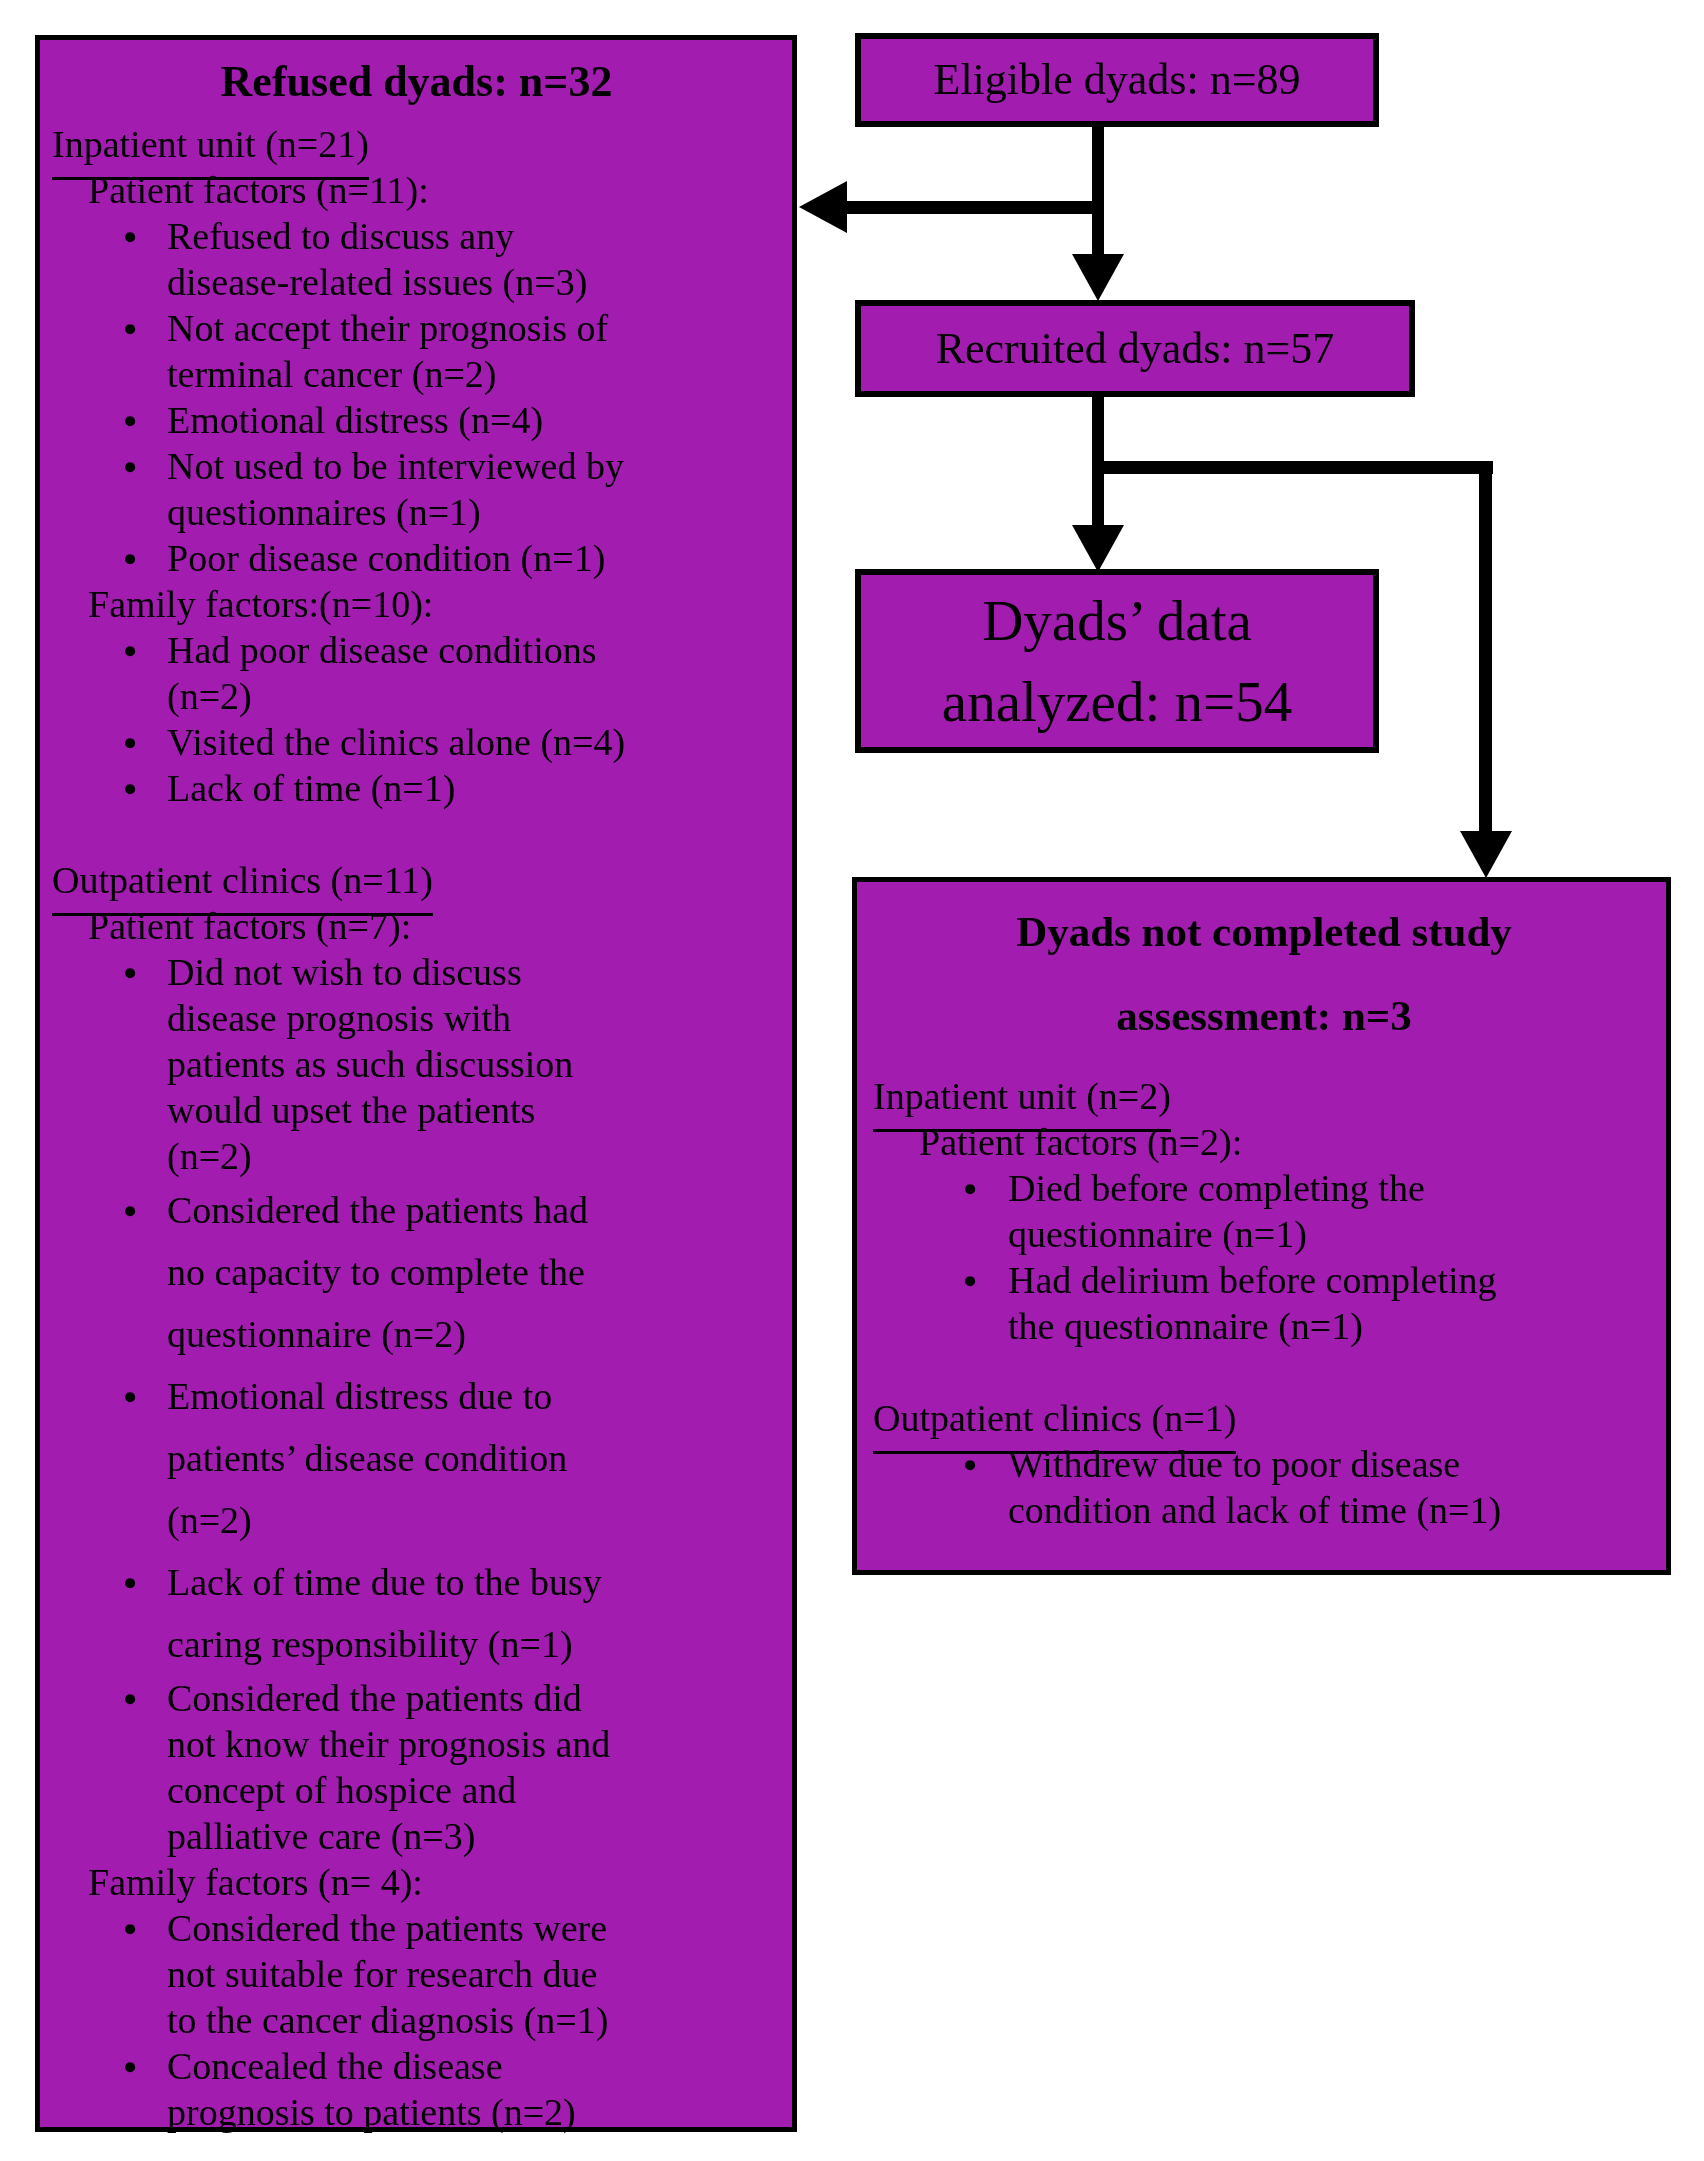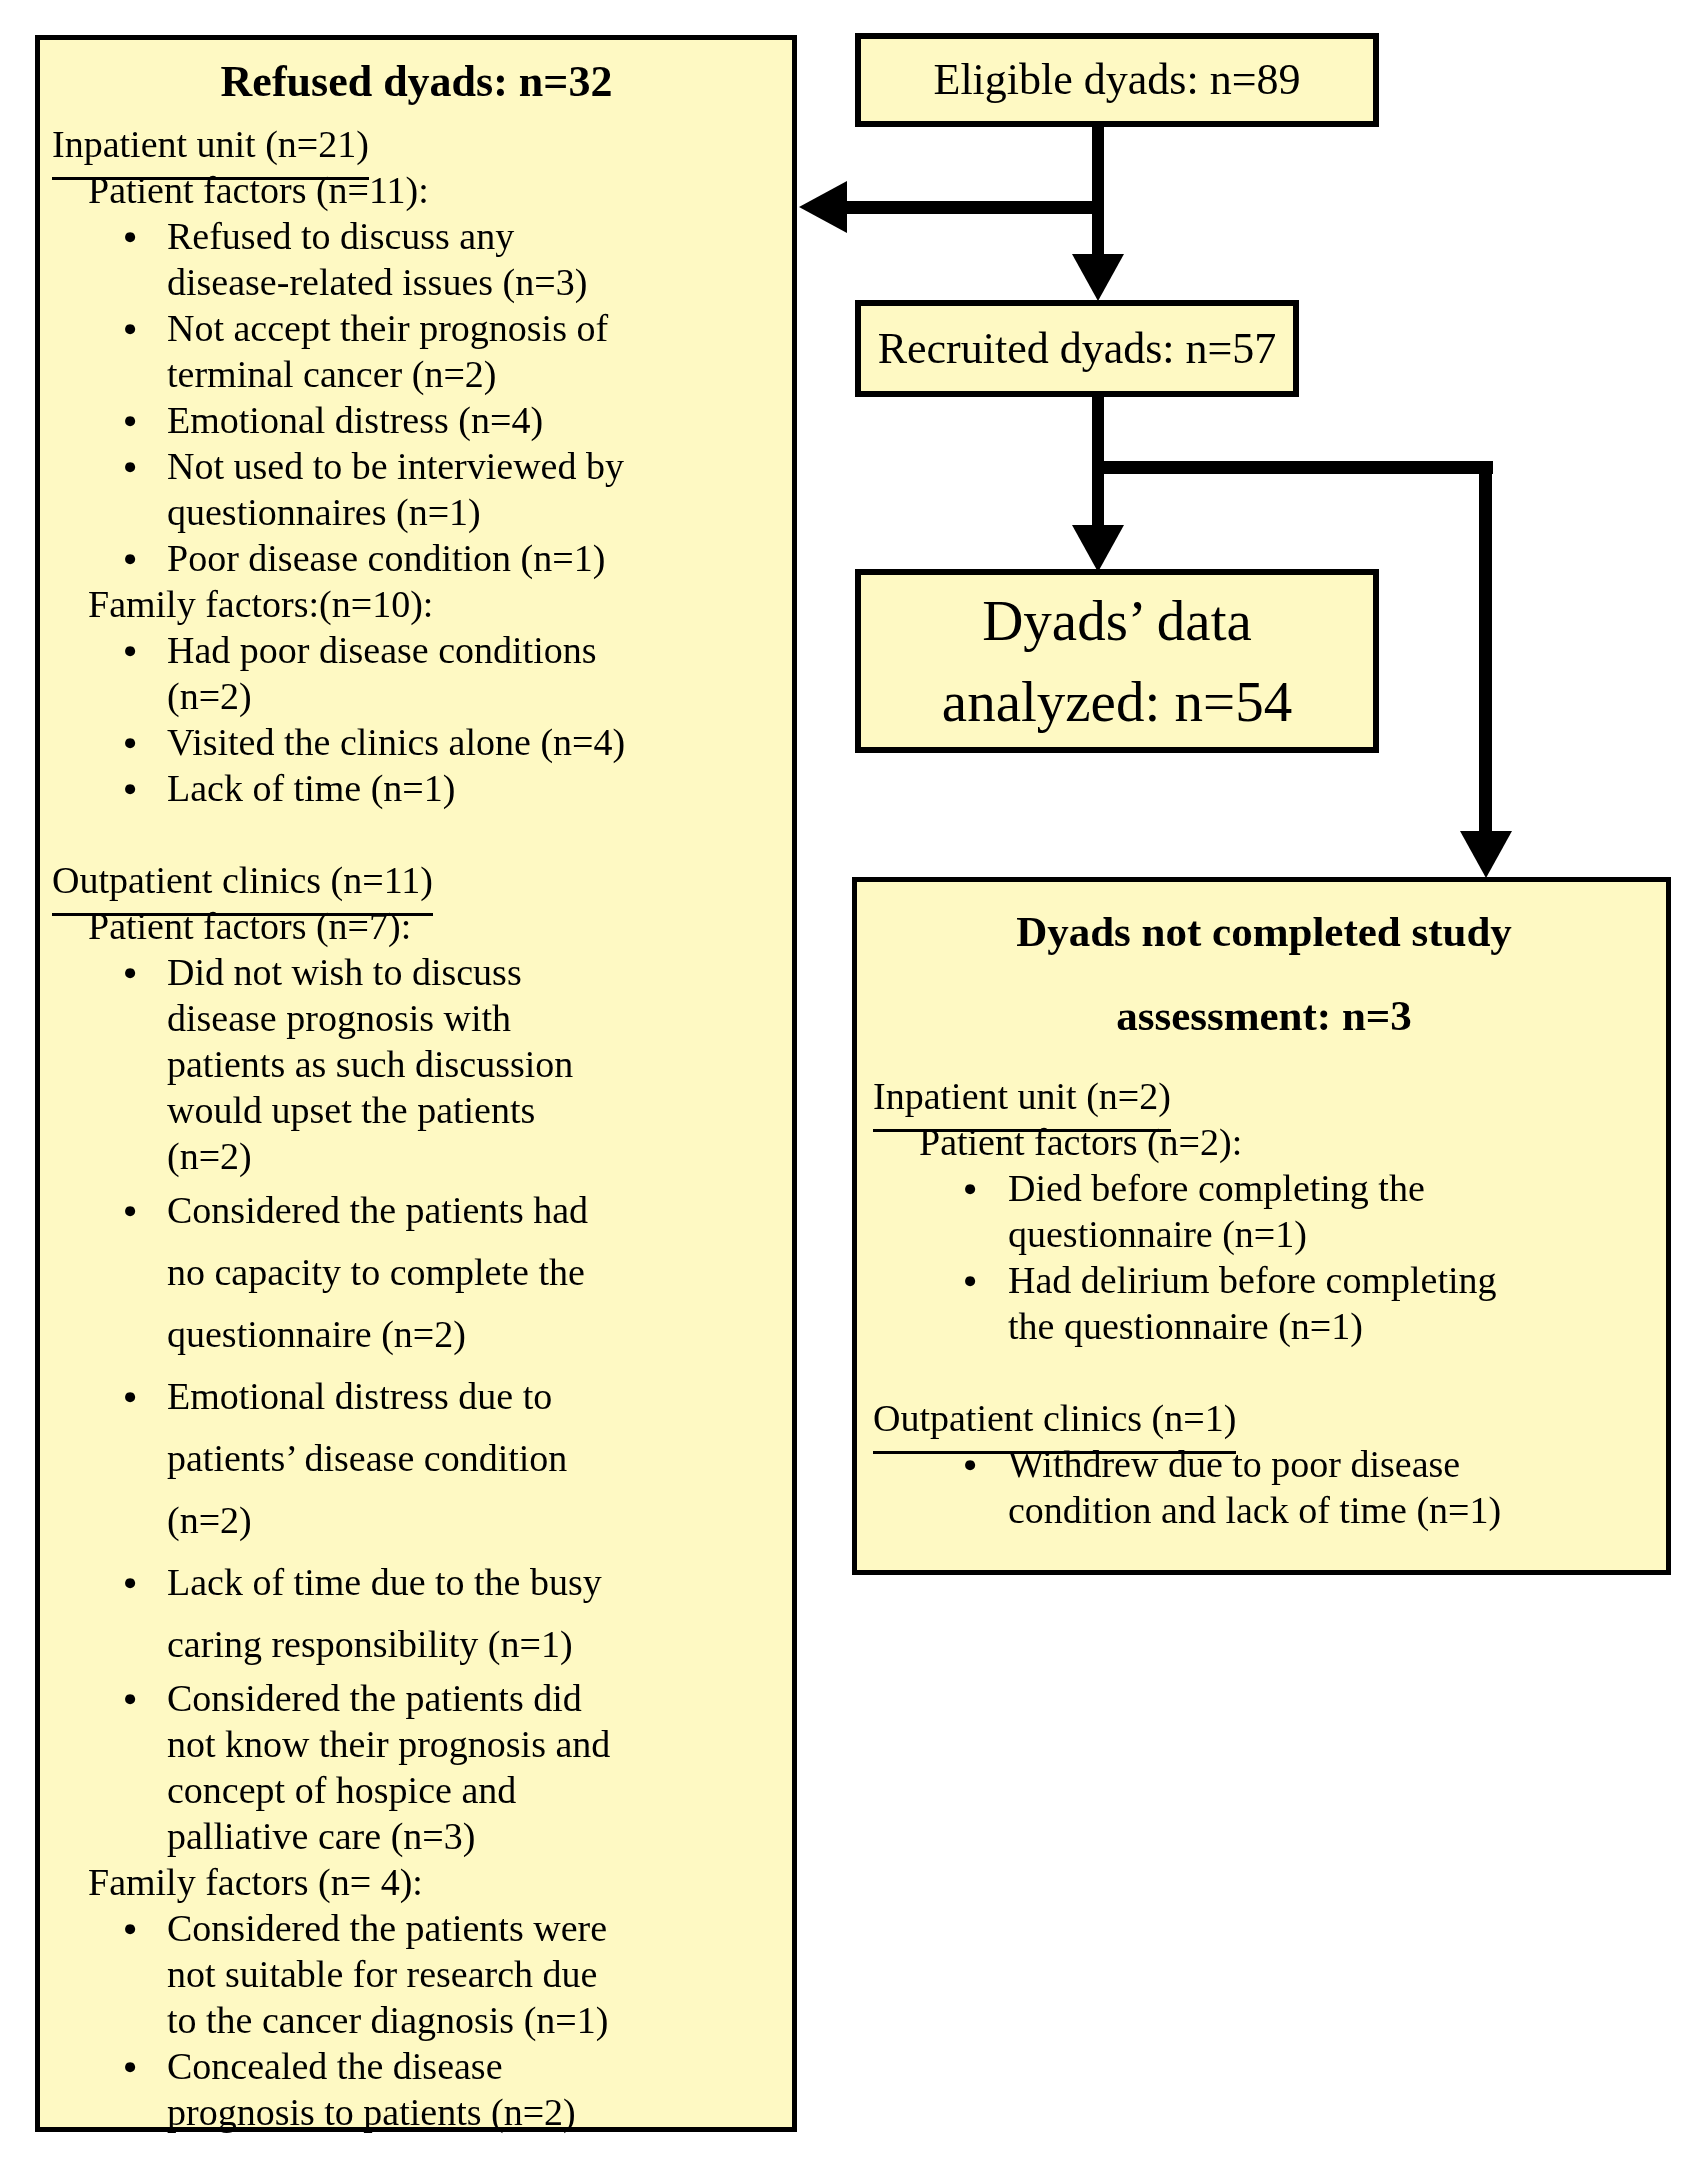--- a/index.html
+++ b/index.html
@@ -1,20 +1,20 @@
 <!DOCTYPE html>
 <html style="font-size:8px"><head>
 <meta charset="utf-8">
 <style>
   html,body{margin:0;padding:0;background:#ffffff;}
   body{
     width:1705px;height:2161px;position:relative;overflow:hidden;
     font-family:"Liberation Serif","DejaVu Serif",serif;color:#000;
   }
-  .box{position:absolute;background:#fef9c3;box-sizing:border-box;}
+  .box{position:absolute;background:#a21caf;box-sizing:border-box;}
   .bthin{border:5px solid #000;}
   .bthick{border:6.5px solid #000;}
   .center-box{display:flex;flex-direction:column;align-items:center;justify-content:center;text-align:center;}
   .btitle{font-weight:normal;font-size:44px;line-height:56px;}
   .refused-title{font-weight:bold;font-size:44px;line-height:56px;text-align:center;margin:7px 0 11px 0;}
   .nd-title{font-weight:bold;font-size:43px;line-height:84px;text-align:center;margin:3px 0 15px 0;}
   .an-line{font-weight:normal;font-size:57px;line-height:81px;}
   .content{padding:7px 7px 0 8px;font-size:38px;}
   .content2{padding:5px 7px 0 12px;font-size:38px;}
   .ln{line-height:46px;white-space:nowrap;}
@@ -84,21 +84,21 @@
     <div class="ln bc">to the cancer diagnosis (n=1)</div>
     <div class="ln bf">Concealed the disease</div>
     <div class="ln bc">prognosis to patients (n=2)</div>
   </div>
 </div>
 
 <div class="box bthick center-box" style="left:855px;top:33px;width:524px;height:94px;">
   <div class="btitle">Eligible dyads: n=89</div>
 </div>
 
-<div class="box bthick center-box" style="left:855px;top:300px;width:444px;height:97px;">
+<div class="box bthick center-box" style="left:855px;top:300px;width:560px;height:97px;">
   <div class="btitle">Recruited dyads: n=57</div>
 </div>
 
 <div class="box bthick center-box" style="left:855px;top:569px;width:524px;height:184px;">
   <div class="an-line">Dyads’ data</div>
   <div class="an-line">analyzed: n=54</div>
 </div>
 
 <div class="box bthin" style="left:852px;top:877px;width:819px;height:698px;">
   <div class="content2">

